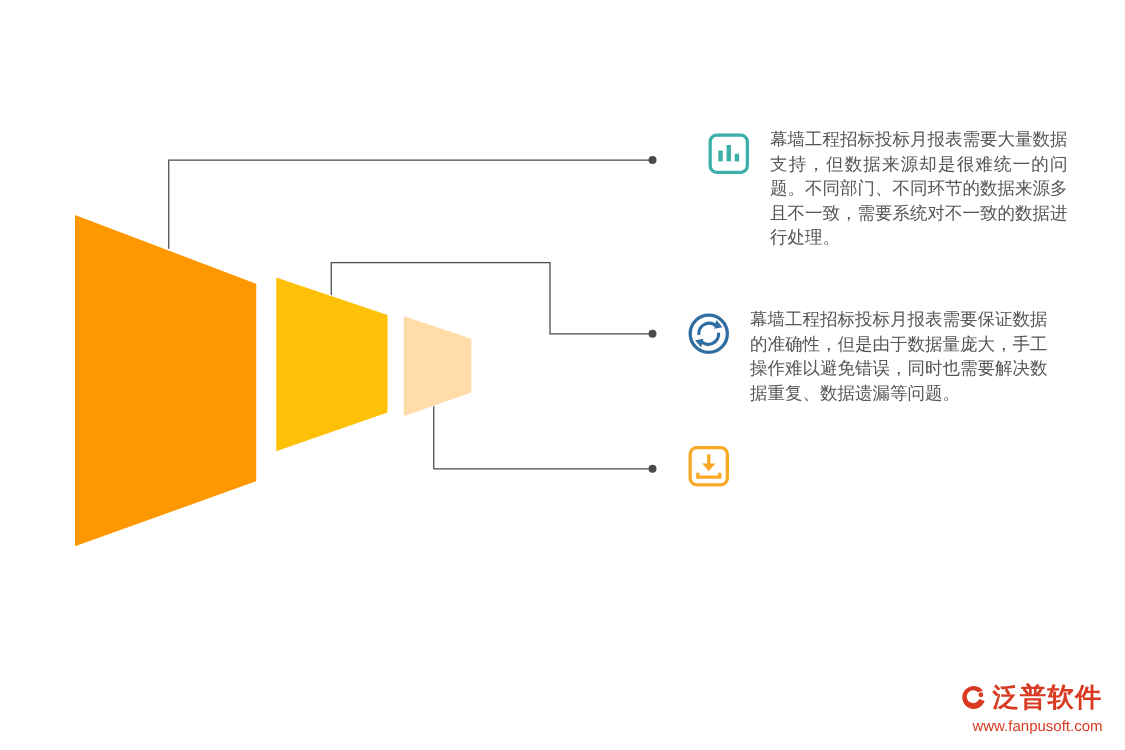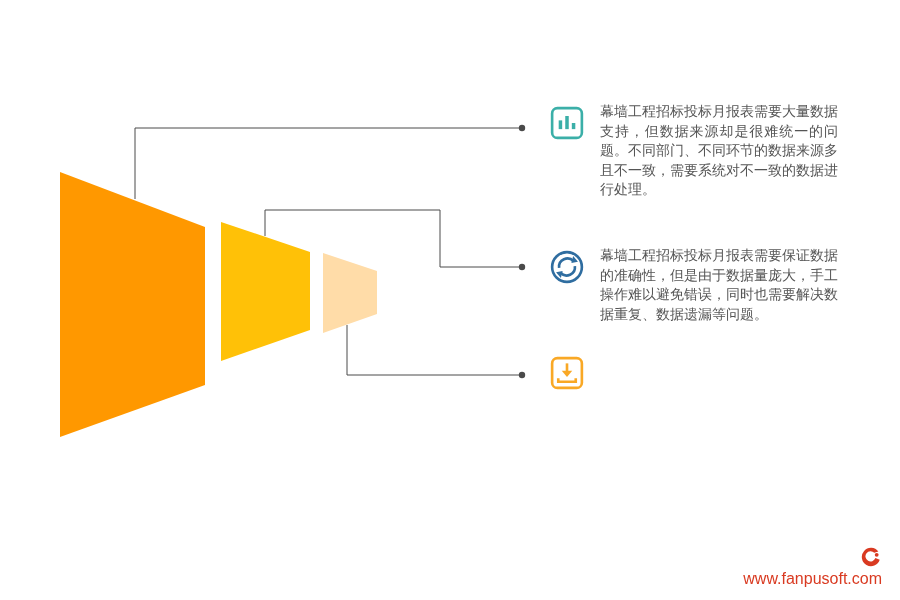--- a/index.html
+++ b/index.html
@@ -58,21 +58,21 @@
     gap: 4px;
   }
   .brand-logo svg { width: 22px; height: 22px; display: block; }
   .brand-name {
     font-size: 21px;
     font-weight: bold;
     color: #d93a21;
     letter-spacing: 1px;
   }
   .brand-site {
-    font-size: 16px;
+    font-size: 12px;
     color: #d93a21;
     margin-top: 2px;
   }
 </style>
 </head>
 <body>
 
 <div class="canvas">
 
   <svg class="layer-svg" viewBox="0 0 900 600">
@@ -84,21 +84,21 @@
     <polyline class="connector" points="135,199 135,128 520,128"></polyline>
     <circle class="dot" cx="522" cy="128" r="3.2"></circle>
 
     <polyline class="connector" points="265,236 265,210 440,210 440,267 520,267"></polyline>
     <circle class="dot" cx="522" cy="267" r="3.2"></circle>
 
     <polyline class="connector" points="347,325 347,375 520,375"></polyline>
     <circle class="dot" cx="522" cy="375" r="3.2"></circle>
   </svg>
 
-  <div class="item" style="left:546px; top:102px;">
+  <div class="item" style="left:562px; top:102px;">
     <span class="icon-wrap">
       <svg viewBox="0 0 48 48" fill="none" stroke="#3BAFA8">
         <rect x="7" y="7" width="34" height="34" rx="6" stroke-width="3" fill="none"></rect>
         <g stroke="none" fill="#3BAFA8">
           <rect x="14.5" y="21" width="4" height="10"></rect>
           <rect x="22" y="16" width="4" height="15"></rect>
           <rect x="29.5" y="24" width="4" height="7"></rect>
         </g>
       </svg>
     </span>
@@ -130,17 +130,18 @@
   </div>
 
   <div class="footer">
     <div class="brand-row">
       <span class="brand-logo">
         <svg viewBox="0 0 24 24">
           <path d="M20 6 A 10 10 0 1 0 21.5 15 L 16.8 13.2 A 5.6 5.6 0 1 1 15.6 7.4 Z" fill="#d93a21"></path>
           <circle cx="18.2" cy="9.6" r="2.1" fill="#d93a21"></circle>
         </svg>
       </span>
+      <span class="brand-name">泛普软件</span>
     </div>
     <div class="brand-site">www.fanpusoft.com</div>
   </div>
 
 </div>
 
 </body></html>

